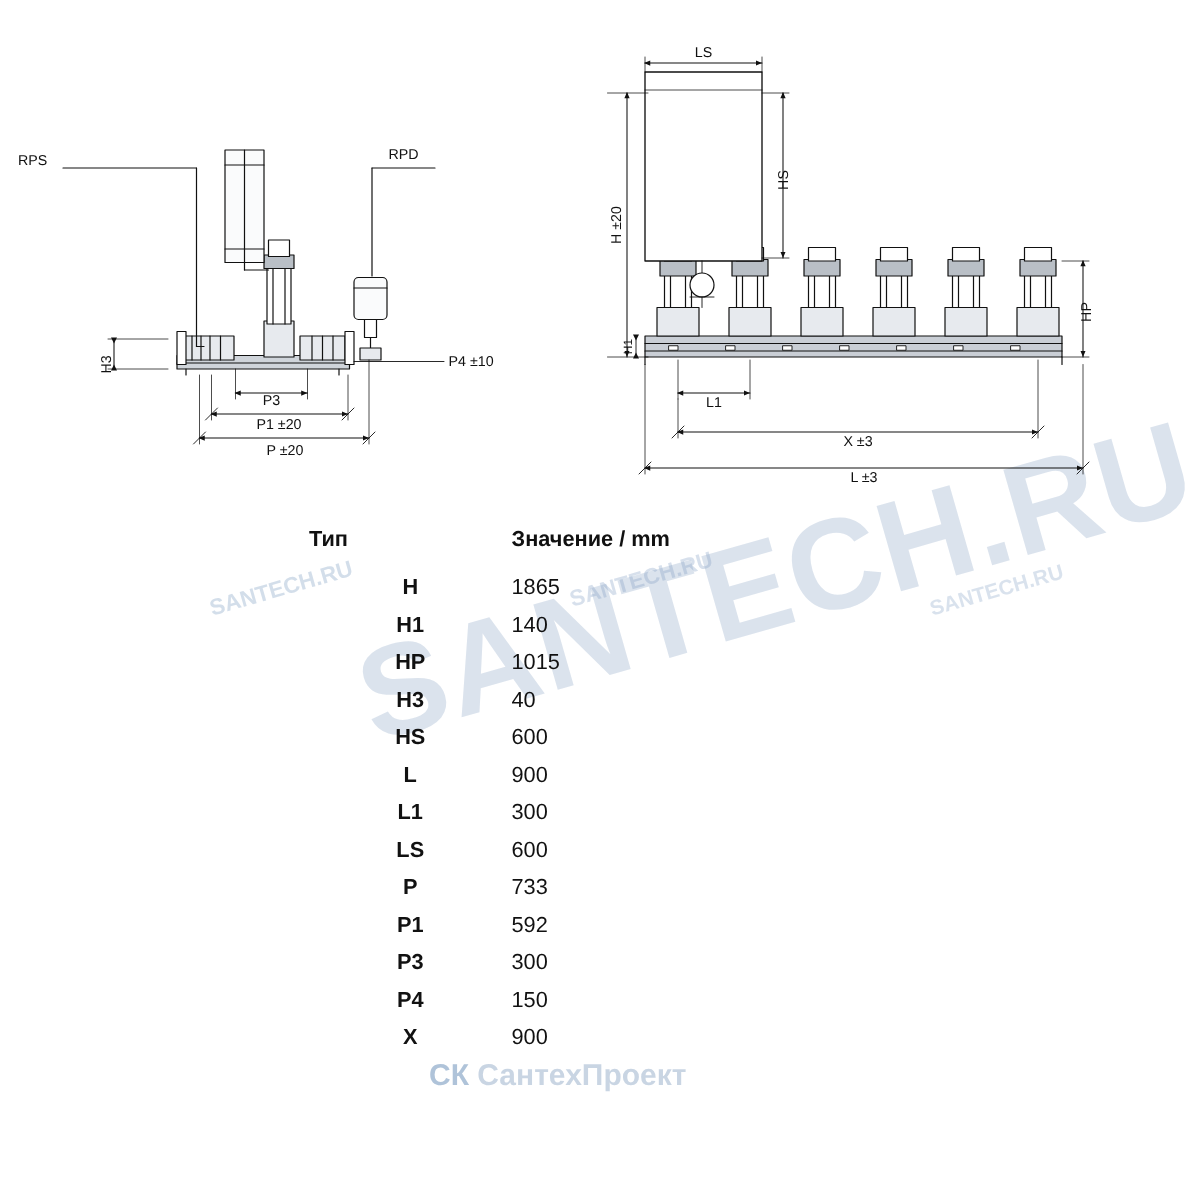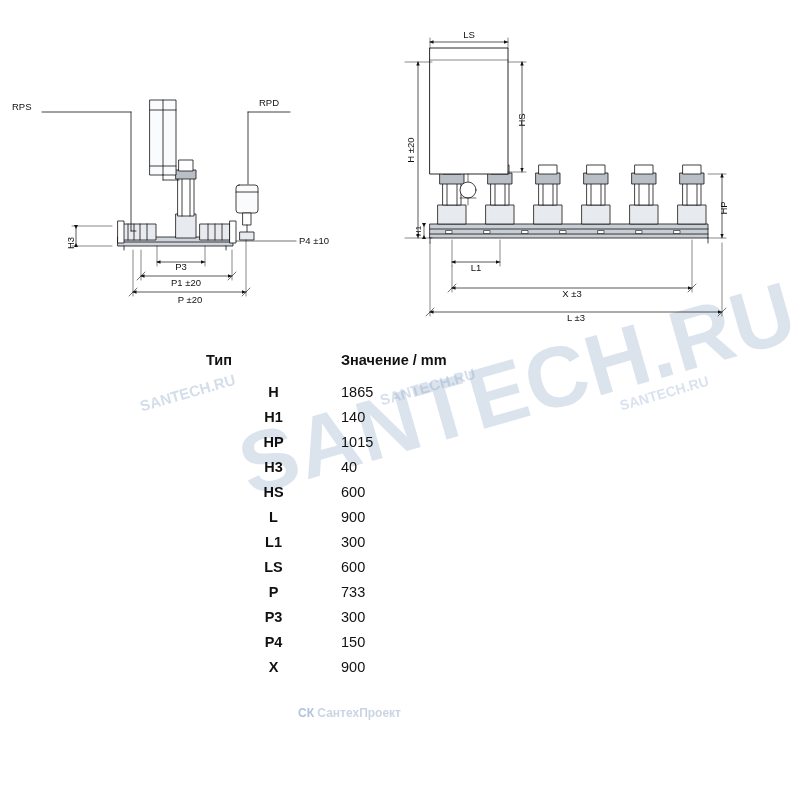--- a/index.html
+++ b/index.html
@@ -59,23 +59,23 @@
   }
   .wm-small-3 {
     left: 618px;
     top: 398px;
     font-size: 14px;
     transform: rotate(-16deg);
     transform-origin: left top;
     color: rgba(130, 160, 195, 0.30);
   }
   .wm-bottom {
-    left: 298px;
+    left: 286px;
     top: 706px;
-    font-size: 12px;
+    font-size: 20px;
     color: rgba(120, 150, 185, 0.40);
     font-weight: bold;
   }
   .wm-bottom .mark {
     color: rgba(110, 145, 185, 0.55);
   }
 
   
   #drawing {
     position: absolute;
@@ -382,20 +382,24 @@
           </tr>
           <tr>
             <td class="c-type">LS</td>
             <td class="c-val">600</td>
           </tr>
           <tr>
             <td class="c-type">P</td>
             <td class="c-val">733</td>
           </tr>
           <tr>
+            <td class="c-type">P1</td>
+            <td class="c-val">592</td>
+          </tr>
+          <tr>
             <td class="c-type">P3</td>
             <td class="c-val">300</td>
           </tr>
           <tr>
             <td class="c-type">P4</td>
             <td class="c-val">150</td>
           </tr>
           <tr>
             <td class="c-type">X</td>
             <td class="c-val">900</td>

